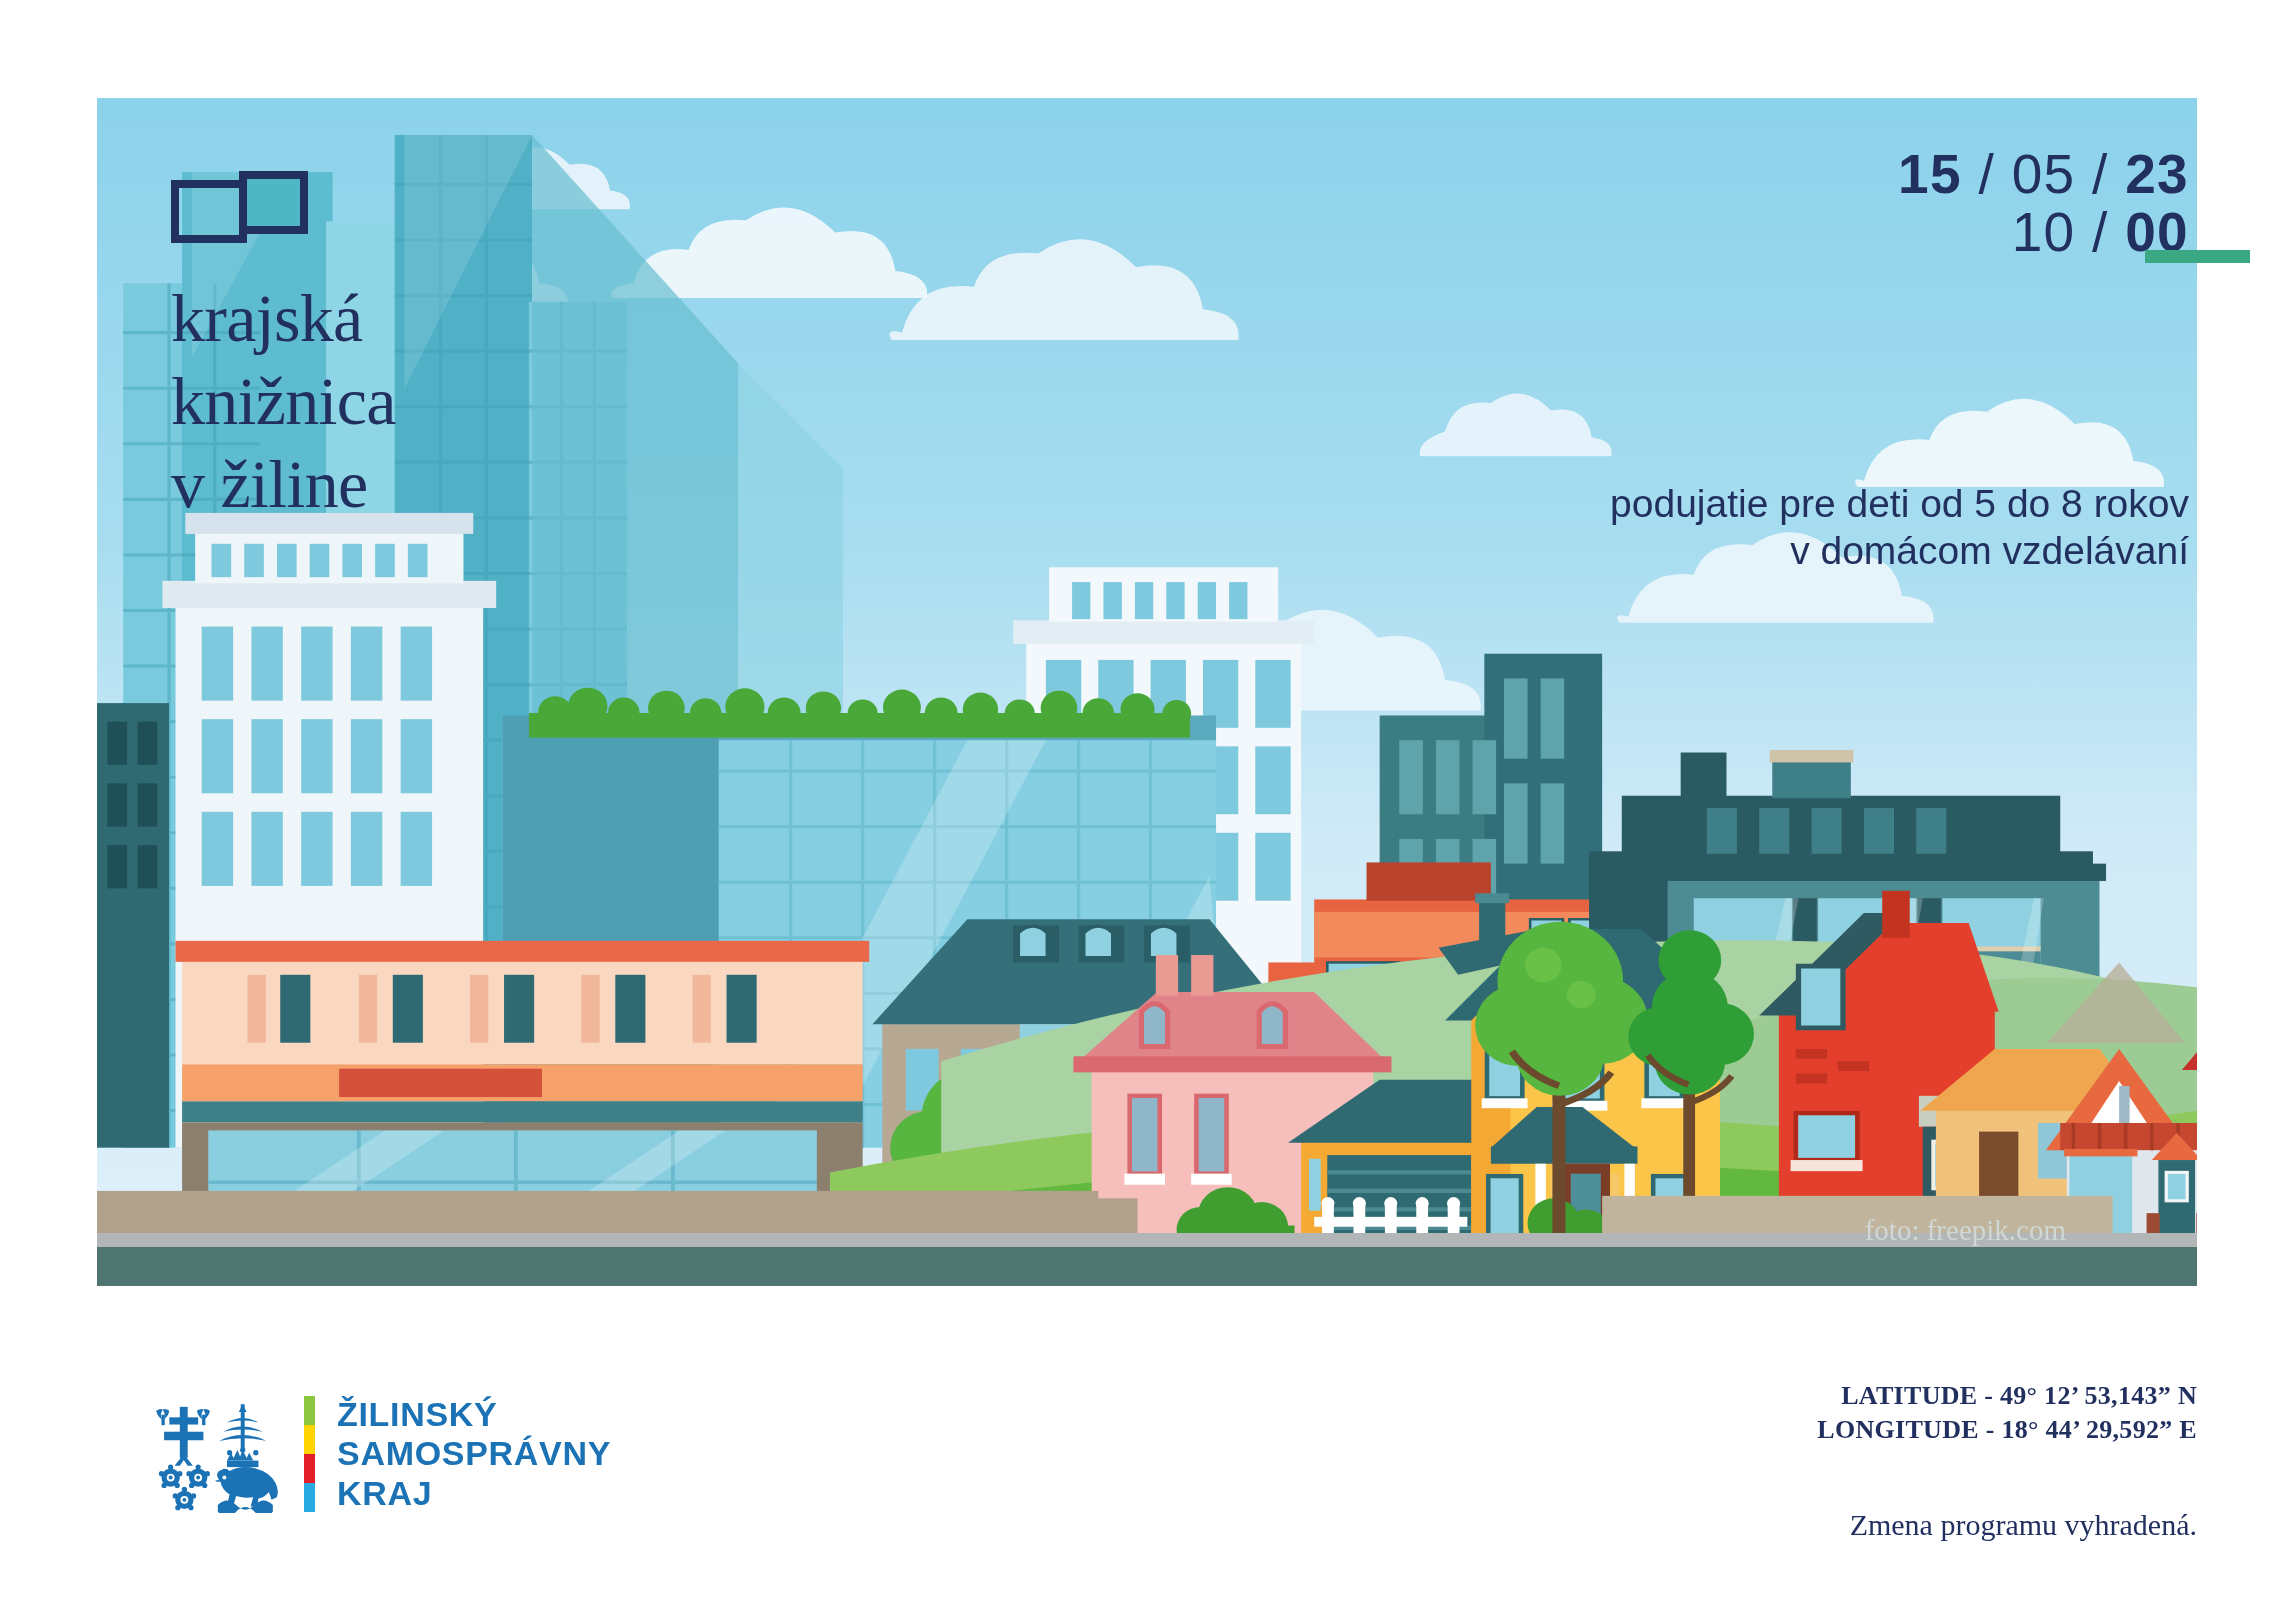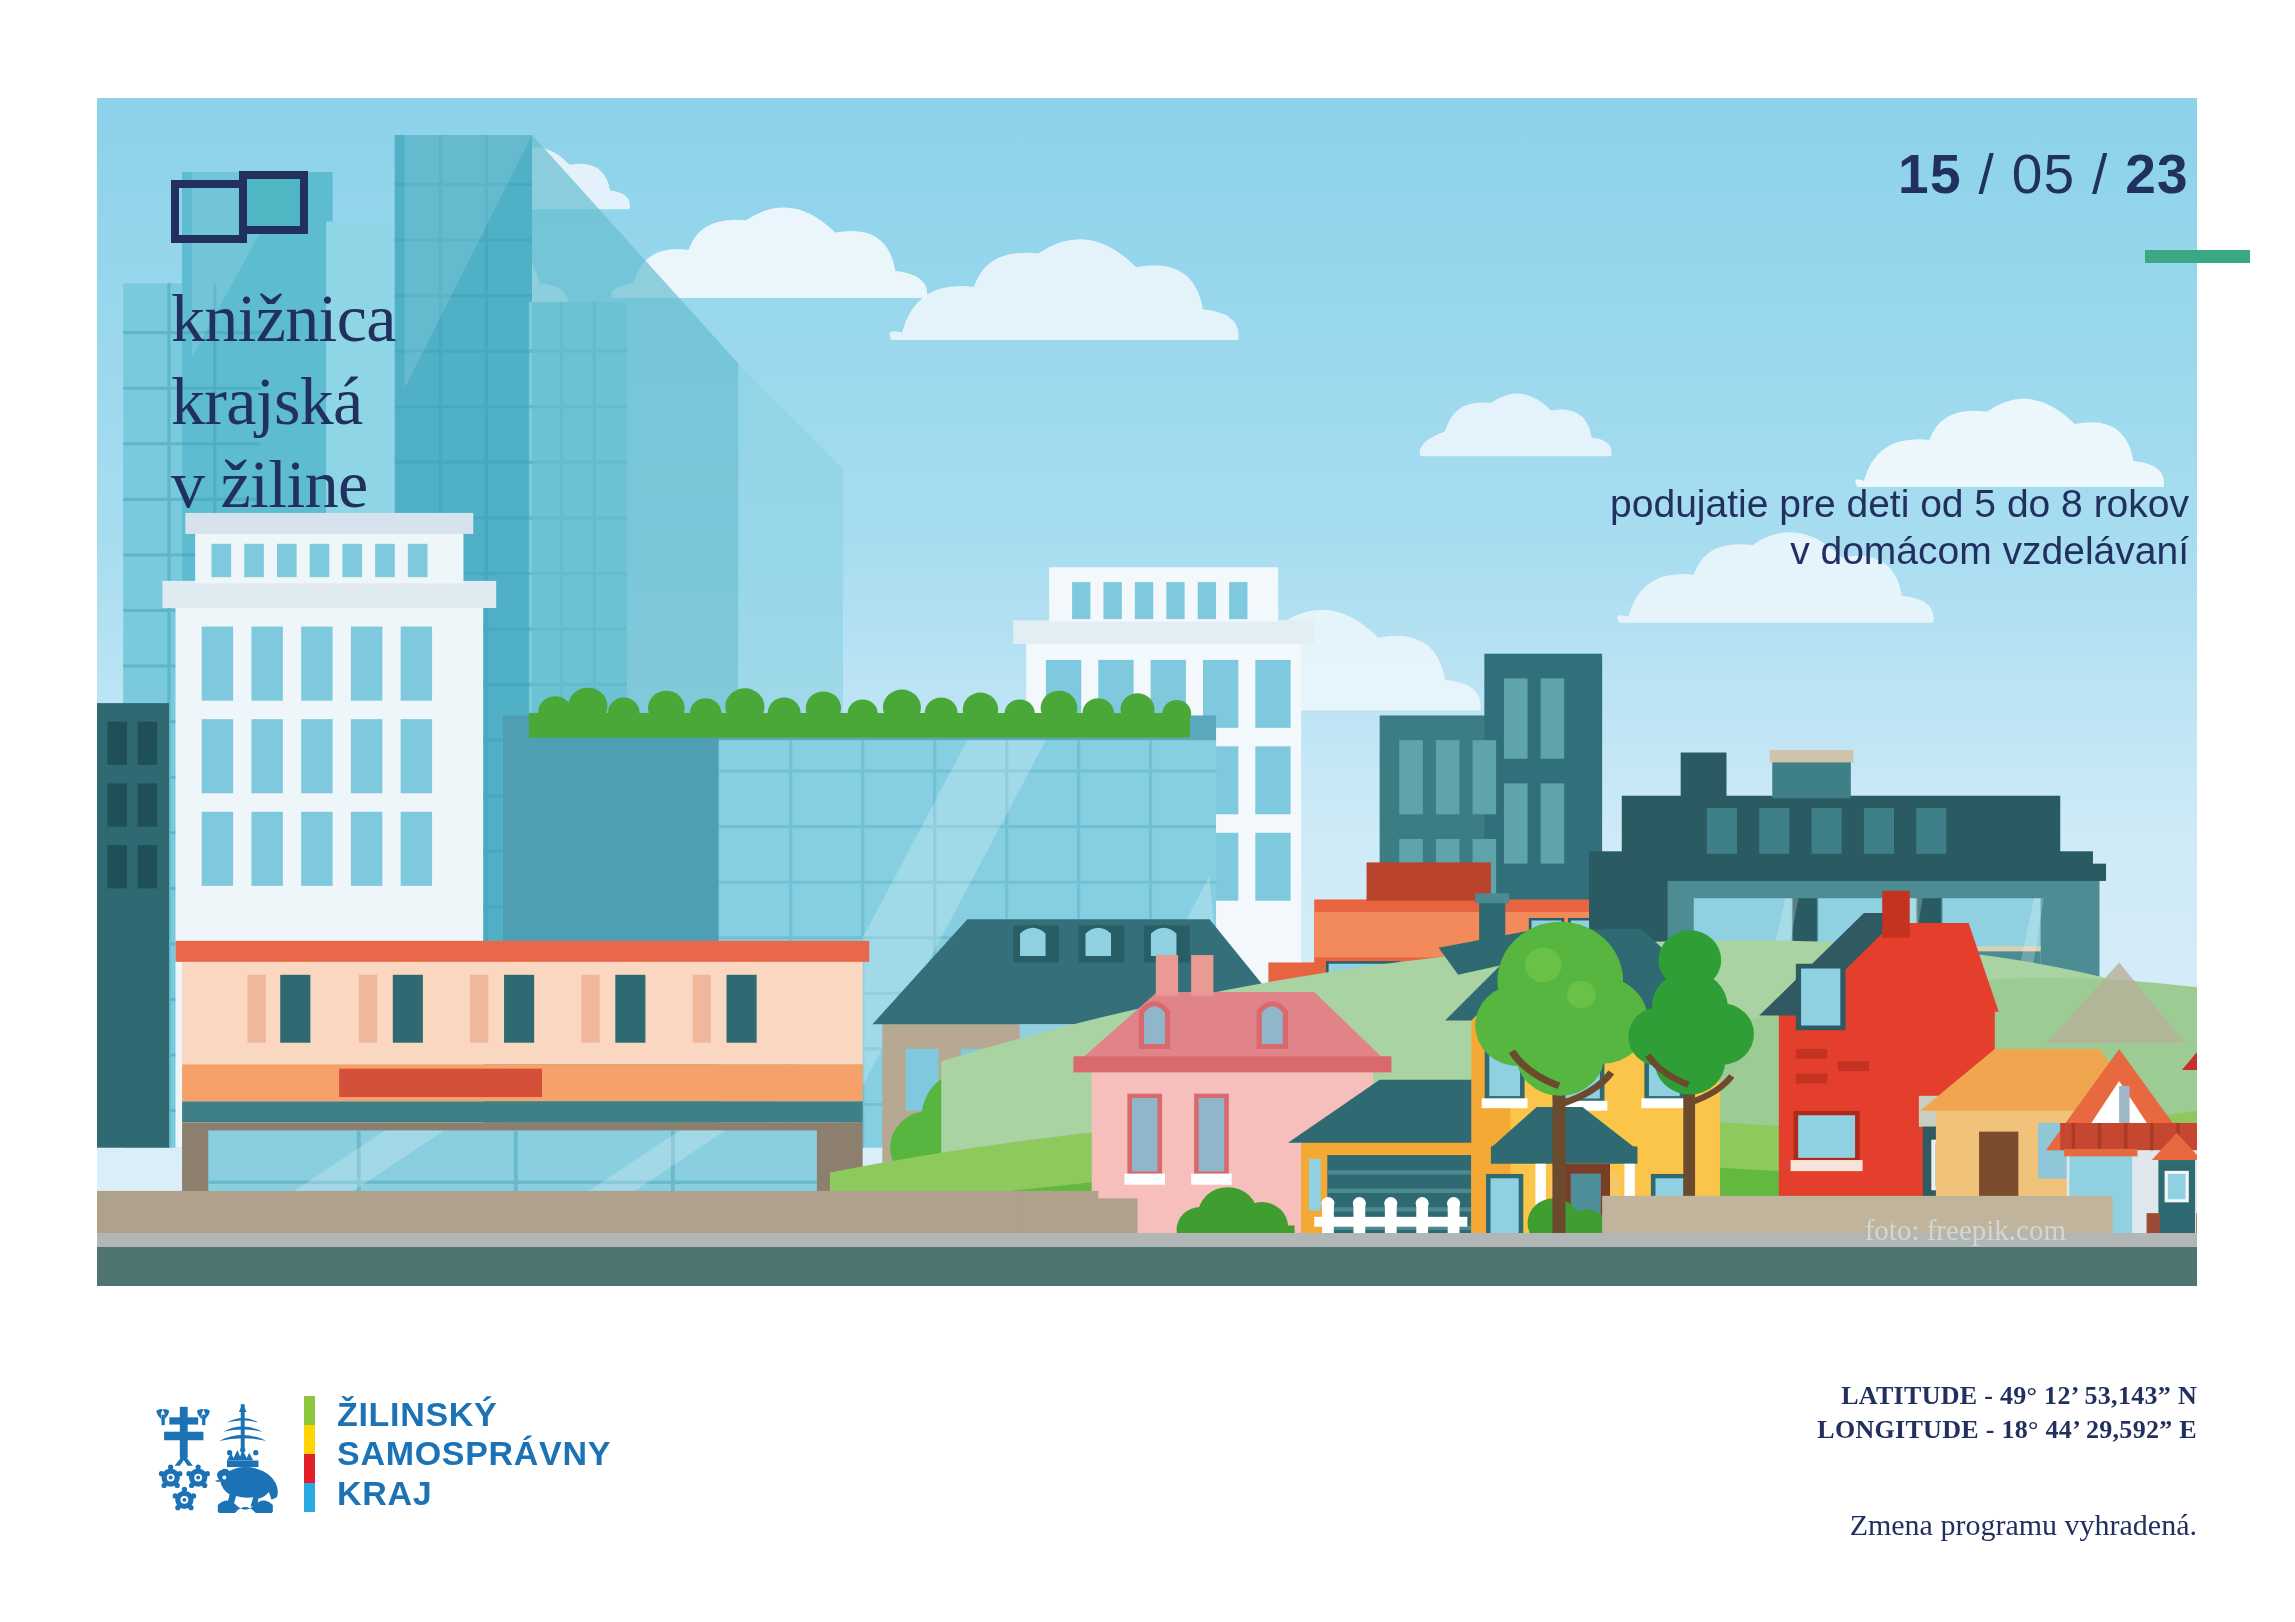--- a/index.html
+++ b/index.html
@@ -670,33 +670,38 @@
 
     <div id="credit">foto: freepik.com</div>
   </div>
 
   <div id="logo-block">
     <div id="logo-mark">
       <span class="sheet l"></span>
         <span class="sheet r"></span>
     </div>
     <div id="logo-word">
+      <div>krajská</div>
       <div>knižnica</div>
-      <div>krajská</div>
       <div>v žiline</div>
     </div>
   </div>
 
   <div id="datetime">
     <div class="row">
       <span class="b">15</span>
       <span>/</span>
       <span>05</span>
       <span>/</span>
       <span class="b">23</span>
+    </div>
+    <div class="row">
+      <span>10</span>
+      <span>/</span>
+      <span class="b">00</span>
     </div>
   </div>
   <div id="green-bar"></div>
 
   <div id="title-block">
     <div id="subtitle">
       <div>podujatie pre deti od 5 do 8 rokov</div>
       <div>v domácom vzdelávaní</div>
     </div>
   </div>

